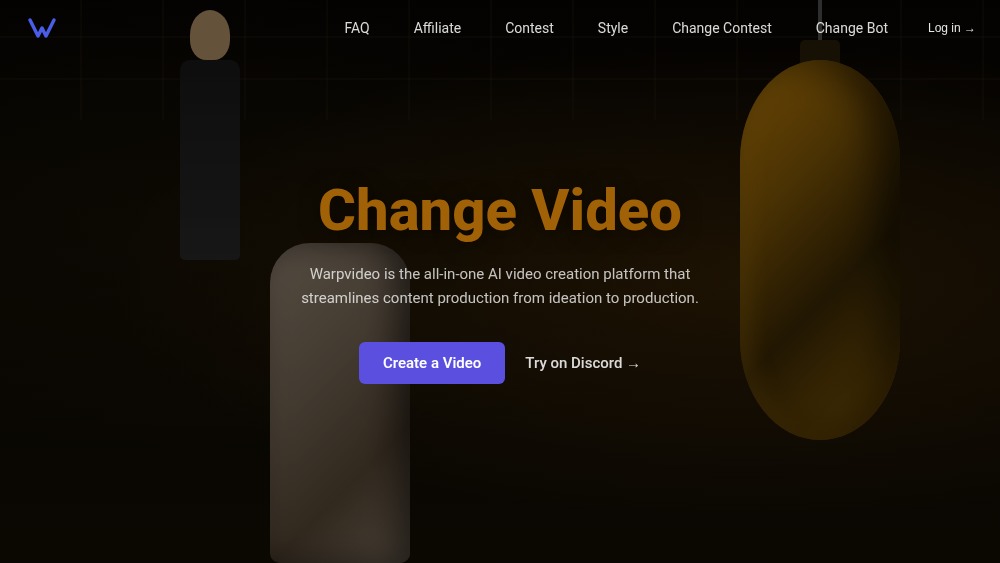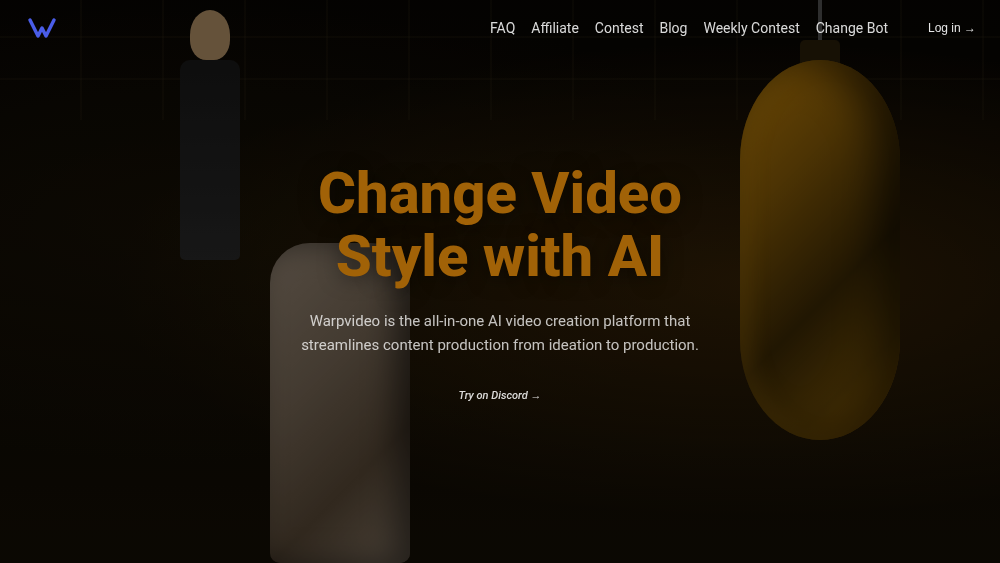--- a/index.html
+++ b/index.html
@@ -180,21 +180,21 @@
     }
 
     .logo-icon {
       width: 36px;
       height: 36px;
     }
 
     .nav-links {
       display: flex;
       align-items: center;
-      gap: 16px;
+      gap: 44px;
       margin-right: 40px;
     }
 
     .nav-link {
       color: rgba(255, 255, 255, 0.85);
       text-decoration: none;
       font-size: 14px;
       font-weight: 400;
       cursor: pointer;
       white-space: nowrap;
@@ -258,25 +258,24 @@
       font-size: 15px;
       font-weight: 600;
       cursor: pointer;
       text-decoration: none;
     }
 
     .btn-secondary {
       color: rgba(255, 255, 255, 0.85);
       background: transparent;
       border: none;
-      font-size: 11px;
+      font-size: 15px;
       font-weight: 500;
       cursor: pointer;
       text-decoration: none;
-      font-style: italic;
     }
   </style>
 </head>
 <body>
 
 <div class="hero">
 
   <div class="bg-scene"></div>
   <div class="ceiling"></div>
 
@@ -301,32 +300,32 @@
     <div class="logo">
       <svg class="logo-icon" viewBox="0 0 36 36" fill="none">
         <path d="M6 10 L14 26 L18 18 L22 26 L30 10" stroke="#4a5de8" stroke-width="3.5" stroke-linecap="round" stroke-linejoin="round" fill="none"></path>
       </svg>
     </div>
 
     <div class="nav-links">
       <a class="nav-link">FAQ</a>
       <a class="nav-link">Affiliate</a>
       <a class="nav-link">Contest</a>
-      <a class="nav-link">Blog</a>
-      <a class="nav-link">Weekly Contest</a>
+      <a class="nav-link">Style</a>
+      <a class="nav-link">Change Contest</a>
       <a class="nav-link">Change Bot</a>
     </div>
 
     <button class="login-btn">Log in →</button>
   </nav>
 
   <div class="hero-content">
     <h1 class="hero-title">
       <span>Change Video</span><br>
-      <span>Style with AI</span>
     </h1>
     <p class="hero-subtitle">Warpvideo is the all-in-one AI video creation platform that streamlines content production from ideation to production.</p>
     <div class="cta-buttons">
+      <a class="btn-primary">Create a Video</a>
       <a class="btn-secondary">Try on Discord →</a>
     </div>
   </div>
 
 </div>
 
 </body></html>

